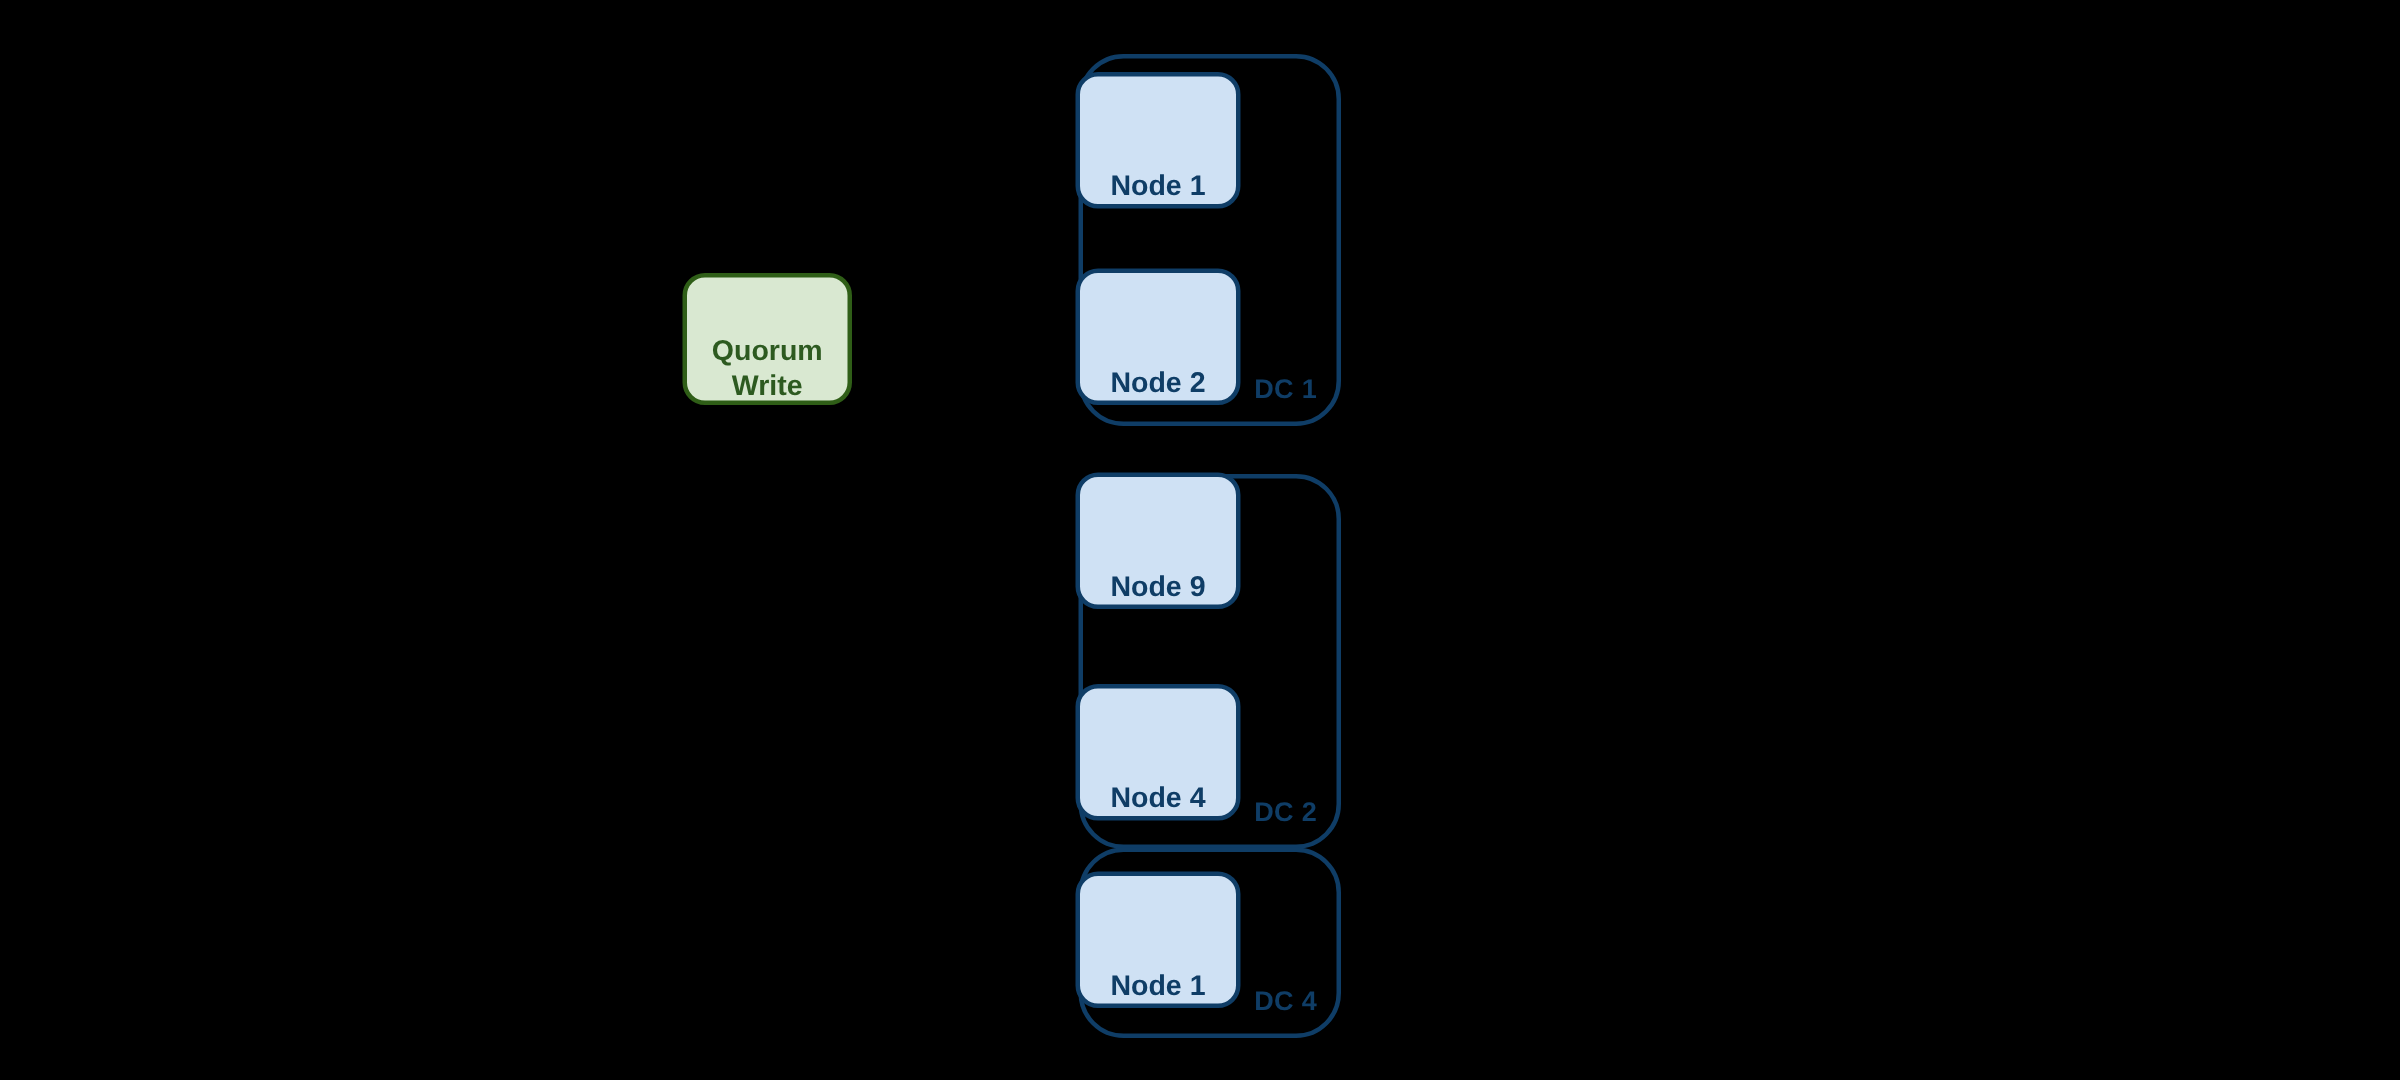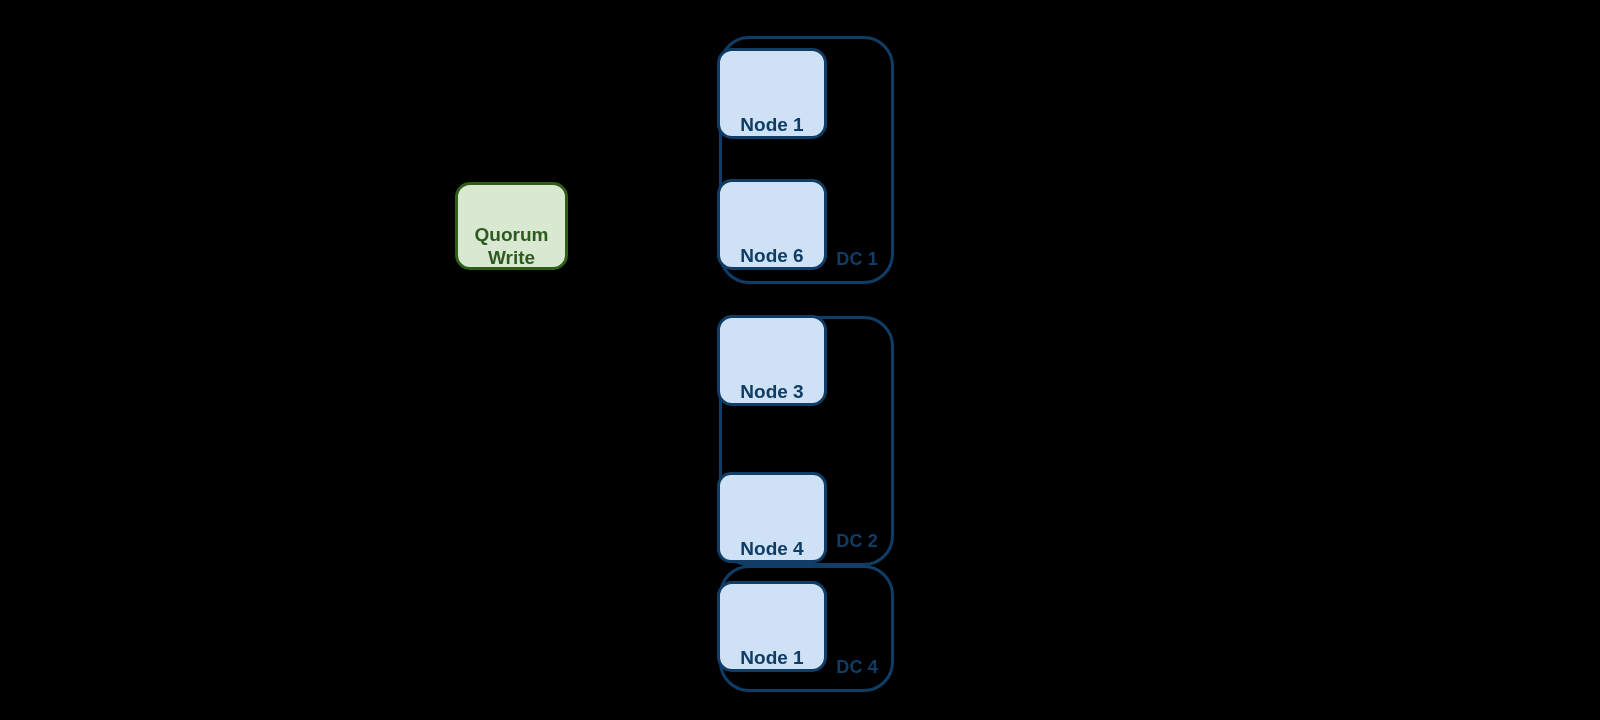--- a/index.html
+++ b/index.html
@@ -58,21 +58,21 @@
     border: 3.5px solid var(--navy, #0f3d66);
     border-radius: 15px;
     display: flex;
     align-items: flex-end;
     justify-content: center;
     z-index: 3;
   }
   .node1 { top: 48px; }
   .node2 { top: 179px; }
   .node3 { top: 315px; }
-  .node4 { top: 472px; border-radius: 14px; }
+  .node4 { top: 456px; }
   .node5 { top: 581px; }
 
   .node-label {
     color: var(--navy, #0f3d66);
     font-size: 19px;
     font-weight: bold;
     user-select: none;
   }
 
   
@@ -120,24 +120,24 @@
   <svg class="connectors" viewBox="0 0 1600 720" xmlns="http://www.w3.org/2000/svg">
     <path d="M568 226 C646 226 638 93.5 716 93.5" stroke="#000000" stroke-width="7" fill="none"></path>
     <path d="M568 226 C646 226 638 224.5 716 224.5" stroke="#000000" stroke-width="7" fill="none"></path>
     <path d="M568 226 C646 226 638 360.5 716 360.5" stroke="#000000" stroke-width="7" fill="none"></path>
   </svg>
 
   <div class="node node1">
     <span class="node-label">Node 1</span>
   </div>
   <div class="node node2">
-    <span class="node-label">Node 6</span>
+    <span class="node-label">Node 2</span>
   </div>
   <div class="node node3">
-    <span class="node-label">Node 3</span>
+    <span class="node-label">Node 9</span>
   </div>
   <div class="node node4">
     <span class="node-label">Node 4</span>
   </div>
   <div class="node node5">
     <span class="node-label">Node 1</span>
   </div>
 
   <div class="quorum">
     <span class="quorum-label">Quorum Write</span>

